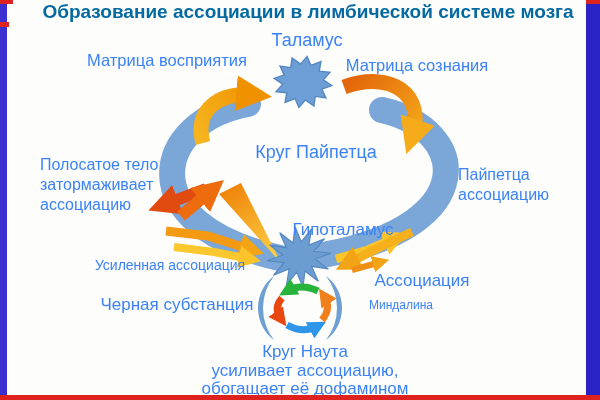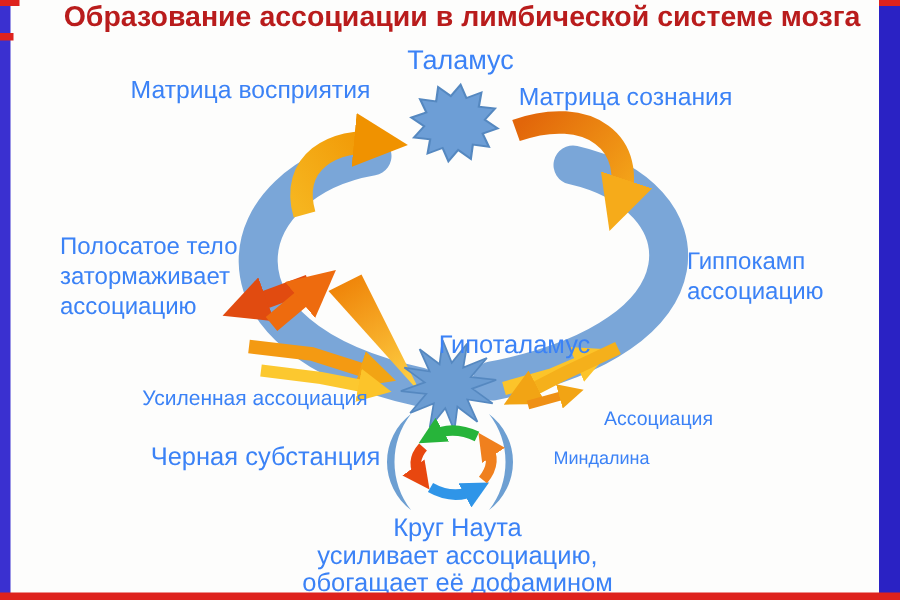--- a/index.html
+++ b/index.html
@@ -1,31 +1,31 @@
 <!DOCTYPE html>
 <html><head>
 <meta charset="utf-8">
 <style>
   html,body{margin:0;padding:0;}
   body{width:600px;height:400px;font-family:"Liberation Sans",sans-serif;}
   .stage{position:relative;width:600px;height:400px;background:#fdfdfc;overflow:hidden;}
   svg.diagram{position:absolute;left:0;top:0;z-index:1;}
   .lbl{position:absolute;z-index:2;color:#3b82f6;white-space:nowrap;}
   .center{transform:translateX(-50%);text-align:center;}
-  .title{top:1px;left:308px;font-size:19px;font-weight:600;color:#b91c1c;}
+  .title{top:1px;left:308px;font-size:19px;font-weight:600;color:#0369a1;}
   .thalamus{top:30px;left:307px;font-size:18px;}
   .matrix-left{top:51px;left:167px;font-size:16.5px;}
   .matrix-right{top:56px;left:417px;font-size:16.5px;}
   .papez{top:142px;left:316px;font-size:18px;}
   .block{line-height:20px;font-size:16px;}
   .striatum{top:155px;left:40px;}
   .hippocampus{top:165px;left:458px;}
   .hypothalamus{top:220px;left:307px;font-size:17px;margin-left:36px;}
   .strengthened{top:257px;left:170px;font-size:14px;}
-  .association{top:271px;left:439px;font-size:13px;}
+  .association{top:271px;left:422px;font-size:17px;}
   .nigra{top:295px;left:177px;font-size:17px;}
   .amygdala{top:298px;left:401px;font-size:12px;}
   .nauta{top:343px;left:305px;font-size:17px;line-height:18.5px;}
   
   .bar{position:absolute;z-index:3;}
   .bar-left{left:0;top:0;width:7px;height:400px;background:#3a30d0;}
   .bar-right{right:0;top:0;width:14px;height:400px;background:#2a22c4;}
   .bar-bottom{left:0;bottom:0;width:600px;height:5px;background:#de221d;}
   .tick-tl{left:0;top:0;width:13px;height:4px;background:#de221d;}
   .tick-l2{left:0;top:22px;width:9px;height:5px;background:#de221d;}
@@ -119,29 +119,30 @@
     <path d="M 287 325 Q 303 334 318 326" fill="none" stroke="#2f95e8" stroke-width="7" marker-end="url(#mCycBlue)"></path>
     <path d="M 322 320 Q 332 308 324 296" fill="none" stroke="#f0801e" stroke-width="7" marker-end="url(#mCycOrange)"></path>
   </svg>
 
   <div class="lbl title center">Образование ассоциации в лимбической системе мозга</div>
 
   <div class="lbl thalamus center">Таламус</div>
   <div class="lbl matrix-left center">Матрица восприятия</div>
   <div class="lbl matrix-right center">Матрица сознания</div>
 
+  <div class="lbl papez center">Круг Пайпетца</div>
 
   <div class="lbl striatum block">
     <div>Полосатое тело</div>
     <div>затормаживает</div>
     <div>ассоциацию</div>
   </div>
 
   <div class="lbl hippocampus block">
-    <div>Гиппокамп</div>
+    <div>Пайпетца</div>
     <div>ассоциацию</div>
   </div>
 
   <div class="lbl hypothalamus center">Гипоталамус</div>
   <div class="lbl strengthened center">Усиленная ассоциация</div>
   <div class="lbl association center">Ассоциация</div>
   <div class="lbl nigra center">Черная субстанция</div>
   <div class="lbl amygdala center">Миндалина</div>
 
   <div class="lbl nauta center">

